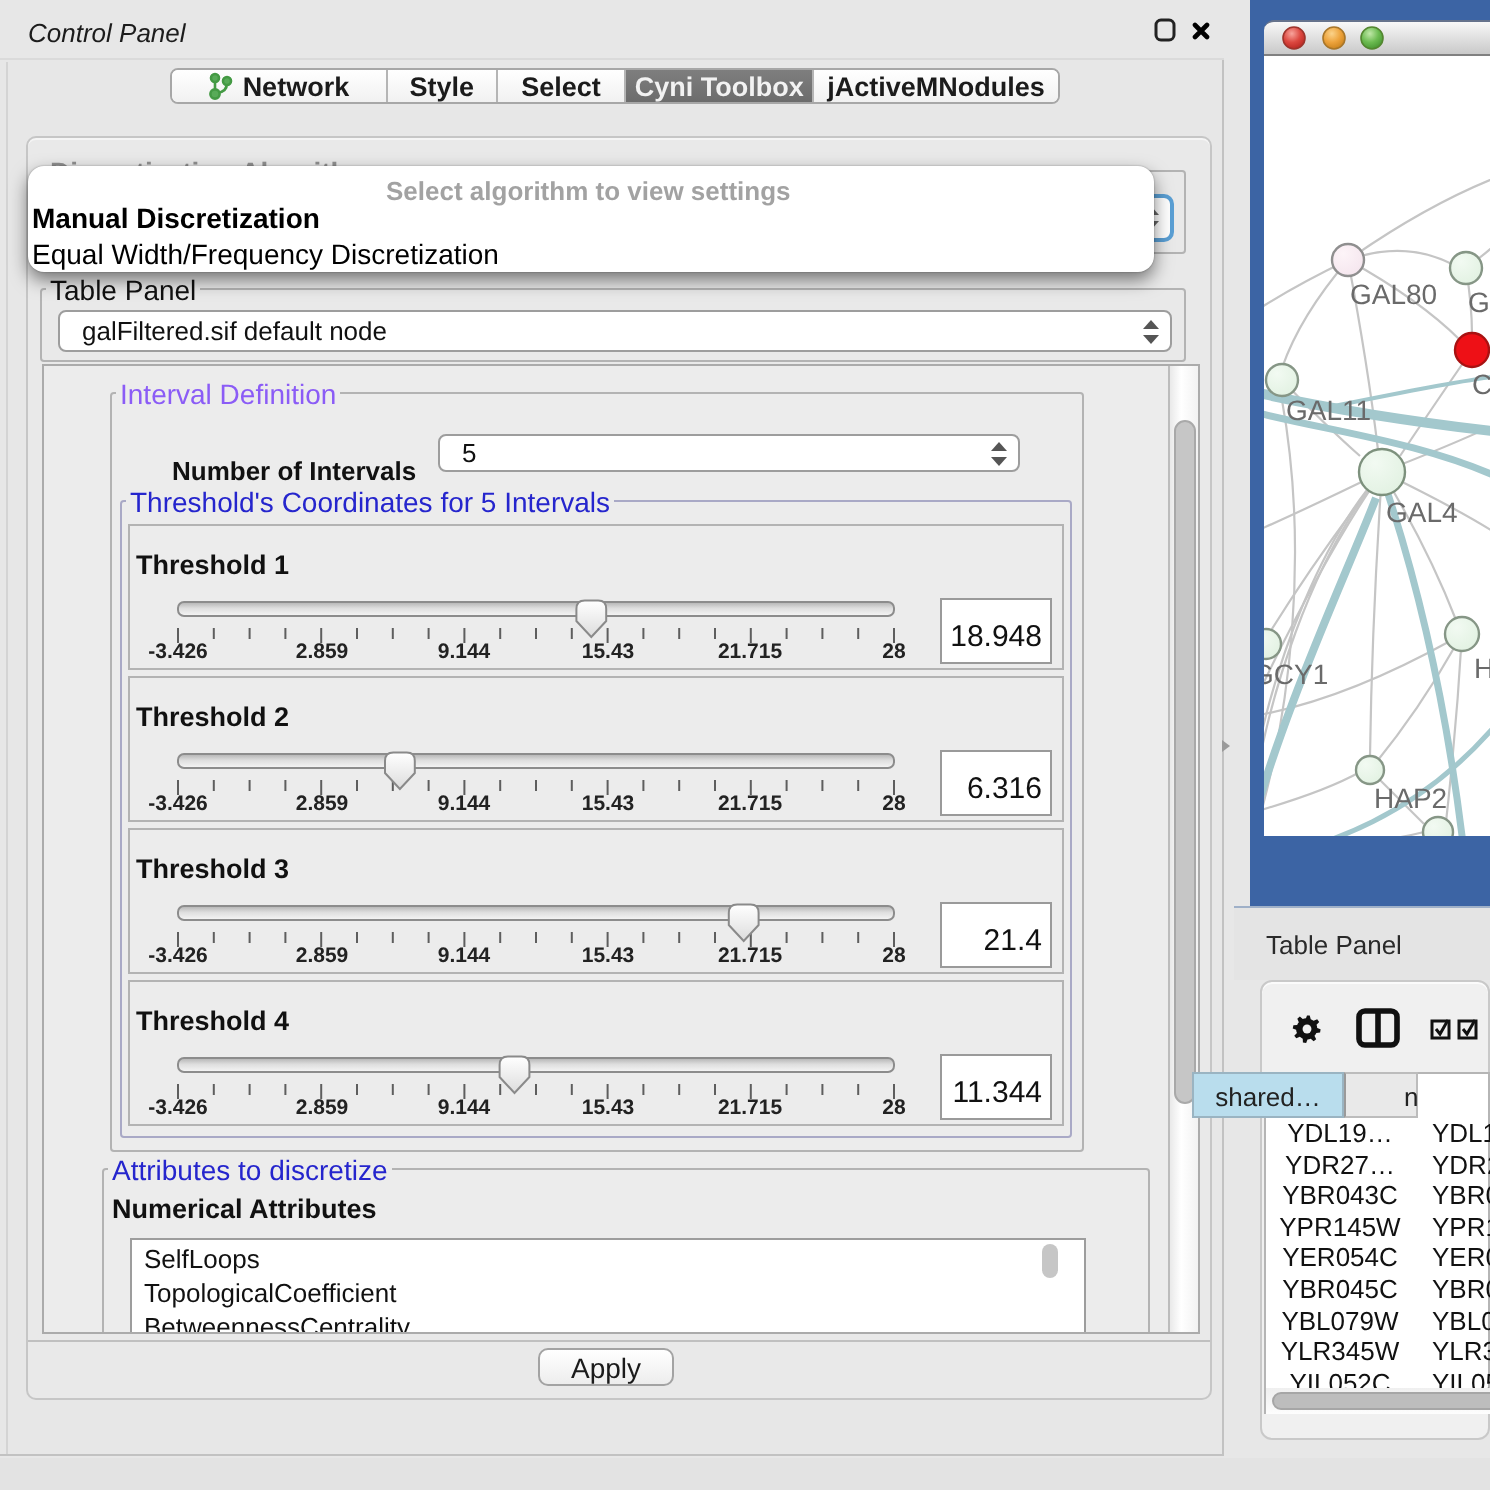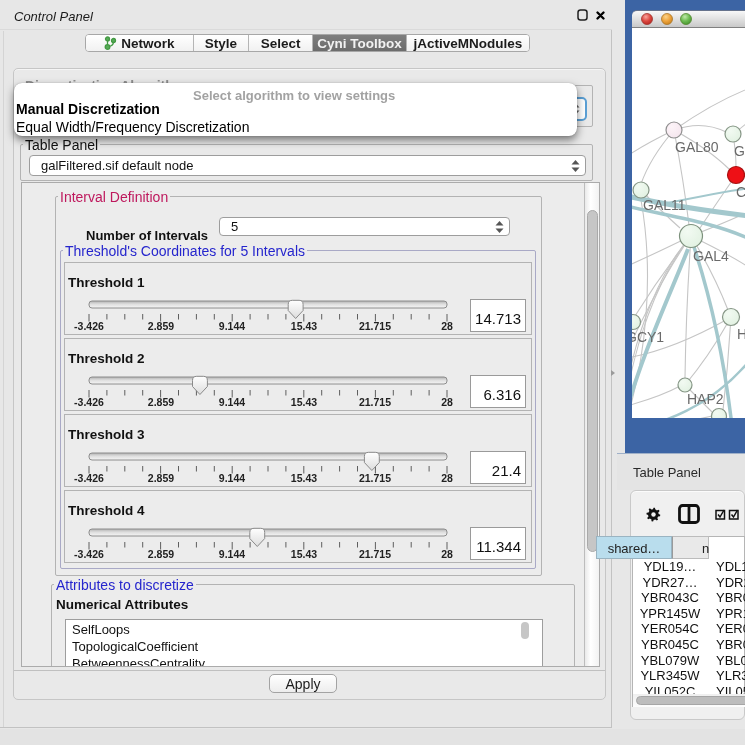--- a/index.html
+++ b/index.html
@@ -126,21 +126,21 @@
         <svg class="arr" width="9" height="12">
             <path d="M 4.5 0 L 8.5 4.5 L 0.5 4.5 Z" fill="#555"></path>
             <path d="M 4.5 12 L 8.5 7.5 L 0.5 7.5 Z" fill="#555"></path>
           </svg>
       </div>
     </div>
 
     <div id="scrollarea">
 
       <div class="group" style="left:33px; top:13px; width:487px; height:380px; border-color:#b3b3b3;">
-        <div class="gtitle" style="color:#be185d; background:#ececec;">Interval Definition</div>
+        <div class="gtitle" style="color:#8b5cf6; background:#ececec;">Interval Definition</div>
       </div>
       <div class="abs" style="left:64px; top:45px; font-size:13px; font-weight:bold; color:#111;">Number of Intervals</div>
       <div class="combo" style="left:197px; top:34px; width:291px; height:19px;">
         <div class="txt" style="top:1px;">5</div>
         <svg class="arr" width="9" height="12">
             <path d="M 4.5 0 L 8.5 4.5 L 0.5 4.5 Z" fill="#555"></path>
             <path d="M 4.5 12 L 8.5 7.5 L 0.5 7.5 Z" fill="#555"></path>
           </svg>
       </div>
       <div class="group" style="left:38px; top:67px; width:476px; height:319px; border-color:#a9a9c6;">
@@ -187,21 +187,21 @@
       <g transform="translate(222.4,36.5)">
       <path d="M 0.8 5 Q 0.8 0.8 5 0.8 L 11.7 0.8 Q 15.7 0.8 15.7 5 L 15.7 11 L 8.25 19 L 0.8 11 Z" fill="url(#thumbgrad)" stroke="#8a8a8a" stroke-width="1"></path>
     </g>
     </svg>
     <div class="ticklab" style="left:-6px;top:57px;">-3.426</div>
           <div class="ticklab" style="left:66px;top:57px;">2.859</div>
           <div class="ticklab" style="left:137px;top:57px;">9.144</div>
           <div class="ticklab" style="left:209px;top:57px;">15.43</div>
           <div class="ticklab" style="left:280px;top:57px;">21.715</div>
           <div class="ticklab" style="left:352px;top:57px;">28</div>
-    <div class="valbox">14.713</div>
+    <div class="valbox">18.948</div>
   </div>
   <div class="tbox" style="top:155px;">
     <div class="tboxtitle">Threshold 2</div>
     <svg width="459" height="73" style="position:absolute;left:0;top:0;">
       <defs>
         <linearGradient id="trackgrad2" x1="0" y1="0" x2="0" y2="1">
           <stop offset="0" stop-color="#b2b2b2"></stop>
                 <stop offset="0.45" stop-color="#dedede"></stop>
                 <stop offset="1" stop-color="#f6f6f6"></stop>
         </linearGradient>

